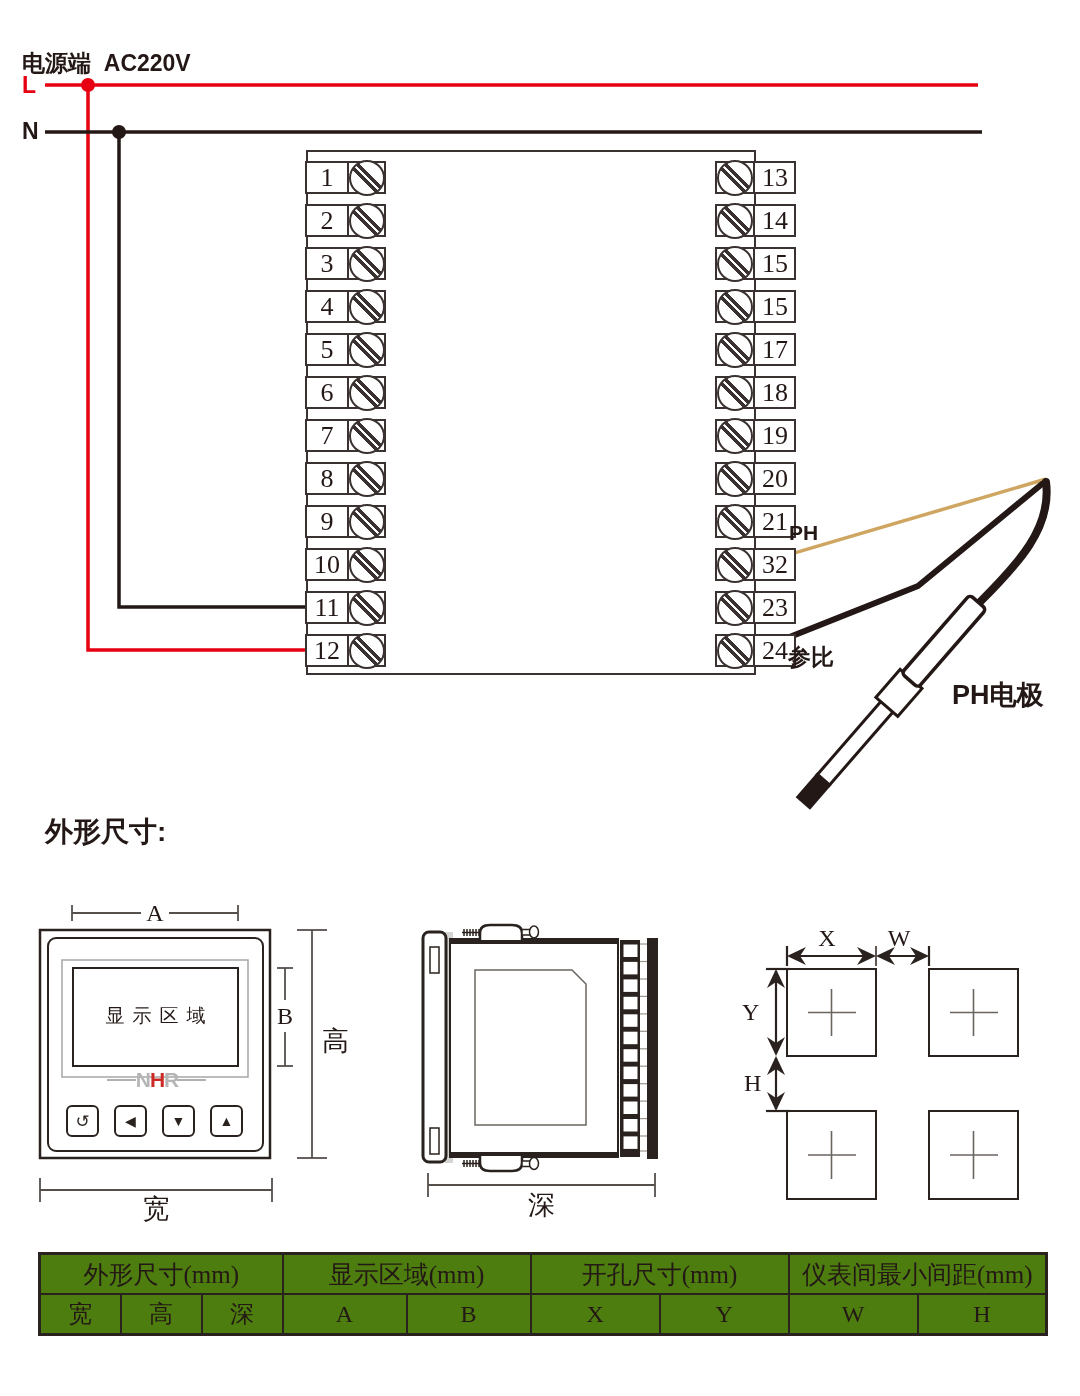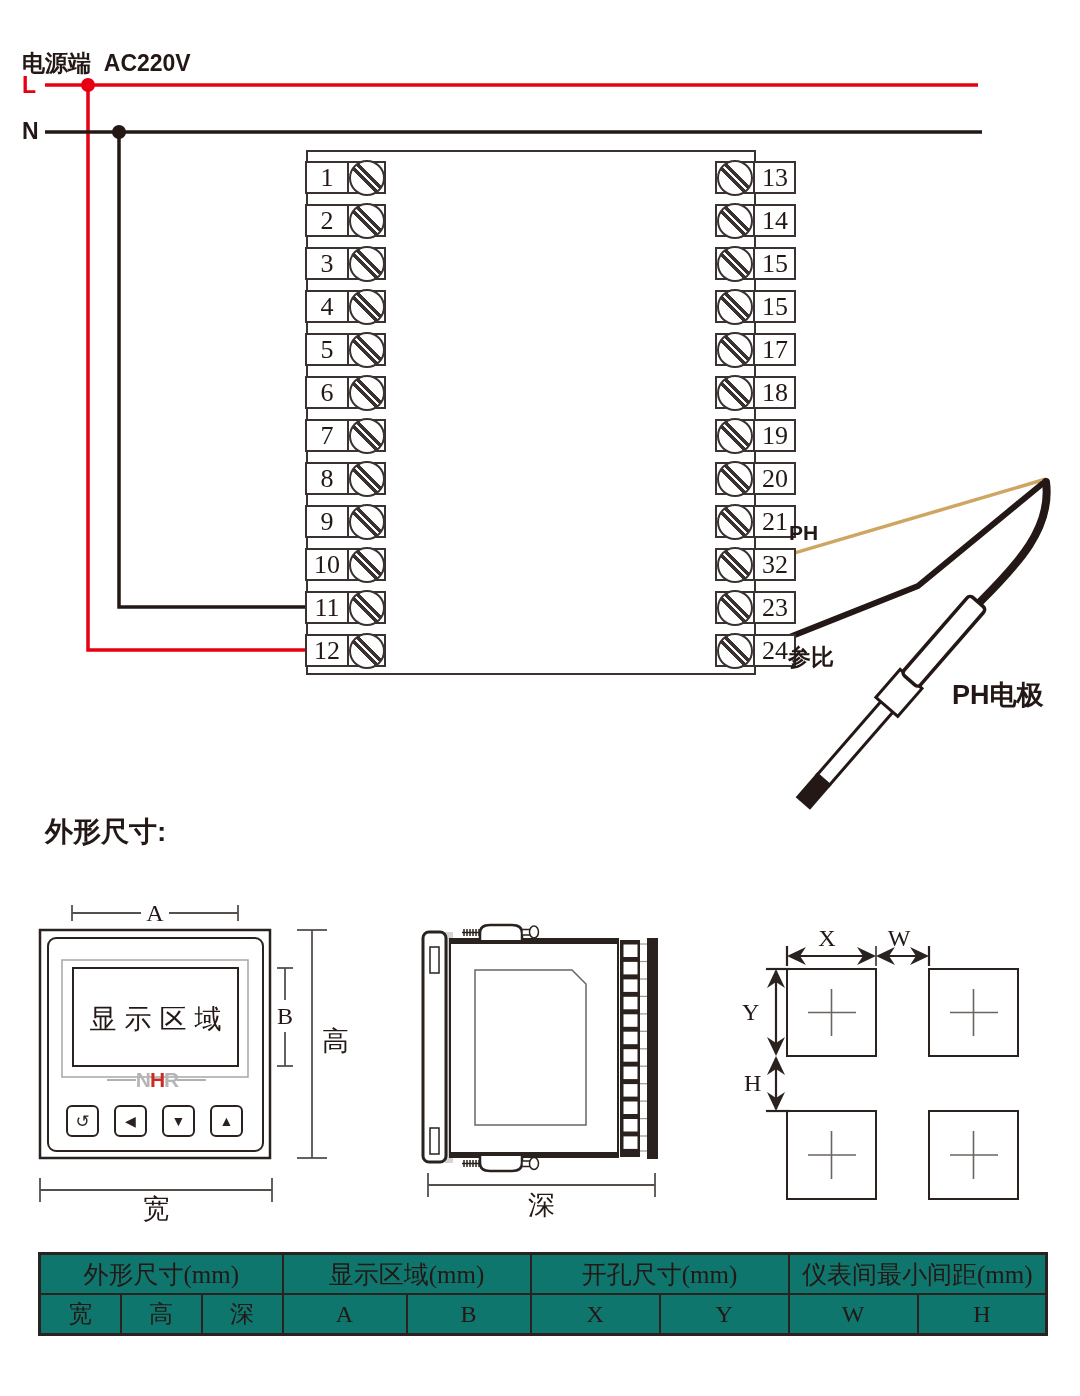--- a/index.html
+++ b/index.html
@@ -22,21 +22,21 @@
   .t-cell.r .t-num{border-left:2px solid #3a3230;}
   .t-screwwrap{flex:1;display:flex;align-items:center;justify-content:center;overflow:visible;}
   .t-screw{width:32px;height:32px;border:2px solid #3a3230;border-radius:50%;background:
      #fff linear-gradient(45deg,transparent 0 40%,#3a3230 40% 47%,transparent 47% 53%,#3a3230 53% 60%,transparent 60%);}
   
   .btn{position:absolute;width:33px;height:32px;box-sizing:border-box;border:2px solid #2a221e;
        border-radius:6px;background:#fff;display:flex;align-items:center;justify-content:center;
        font-size:14px;color:#2a221e;}
   
   table.dim{position:absolute;left:38px;top:1252px;width:1007px;border-collapse:collapse;
-            table-layout:fixed;border:3px solid #2a221e;background:#0f766e;}
+            table-layout:fixed;border:3px solid #2a221e;background:#4d7c0f;}
   table.dim td{border:2px solid #2a221e;text-align:center;vertical-align:middle;
                font-family:"Liberation Serif","DejaVu Serif",serif;font-size:25px;color:#231815;padding:0;}
   tr.h1 td{height:38px;}
   tr.h2 td{height:38px;font-size:24px;}
   tr.v td{height:39px;font-size:25px;}
 </style>
 </head>
 <body>
 
 <div id="page">
@@ -365,21 +365,21 @@
   <div class="lbl sans-b" style="left:789px;top:522px;font-size:21px;">PH</div>
   <div class="lbl sans-b" style="left:788px;top:646px;font-size:23px;">参比</div>
   <div class="lbl sans-b" style="left:952px;top:682px;font-size:27px;">PH电极</div>
 
   <div class="lbl sans-b" style="left:45px;top:818px;font-size:28px;">外形尺寸:</div>
 
   <div class="lbl serif" style="left:141px;top:901px;width:28px;text-align:center;font-size:24px;background:#fff;">A</div>
   <div class="lbl serif" style="left:272px;top:1004px;width:26px;text-align:center;font-size:24px;background:#fff;">B</div>
   <div class="lbl serif" style="left:322px;top:1028px;font-size:27px;">高</div>
   <div class="lbl serif" style="left:40px;top:1196px;width:232px;text-align:center;font-size:27px;">宽</div>
-  <div class="lbl serif" style="left:73px;top:1006px;width:165px;text-align:center;font-size:27px;letter-spacing:8px;text-indent:8px;">显示区域</div>
+  <div class="lbl serif" style="left:73px;top:1006px;width:165px;text-align:center;font-size:19px;letter-spacing:8px;text-indent:8px;">显示区域</div>
   <div class="lbl" style="left:107px;top:1069px;width:100px;text-align:center;font-size:21px;font-weight:bold;letter-spacing:-1px;"><span style="color:#b5b5b5;">N</span><span style="color:#cc2a24;">H</span><span style="color:#b5b5b5;">R</span></div>
 
   <div class="btn" style="left:66px;top:1105px;font-size:17px;">↺</div>
   <div class="btn" style="left:114px;top:1105px;">◀</div>
   <div class="btn" style="left:162px;top:1105px;">▼</div>
   <div class="btn" style="left:210px;top:1105px;">▲</div>
 
   <div class="lbl serif" style="left:428px;top:1192px;width:227px;text-align:center;font-size:27px;">深</div>
 
   <div class="lbl serif" style="left:812px;top:926px;width:30px;text-align:center;font-size:24px;">X</div>

